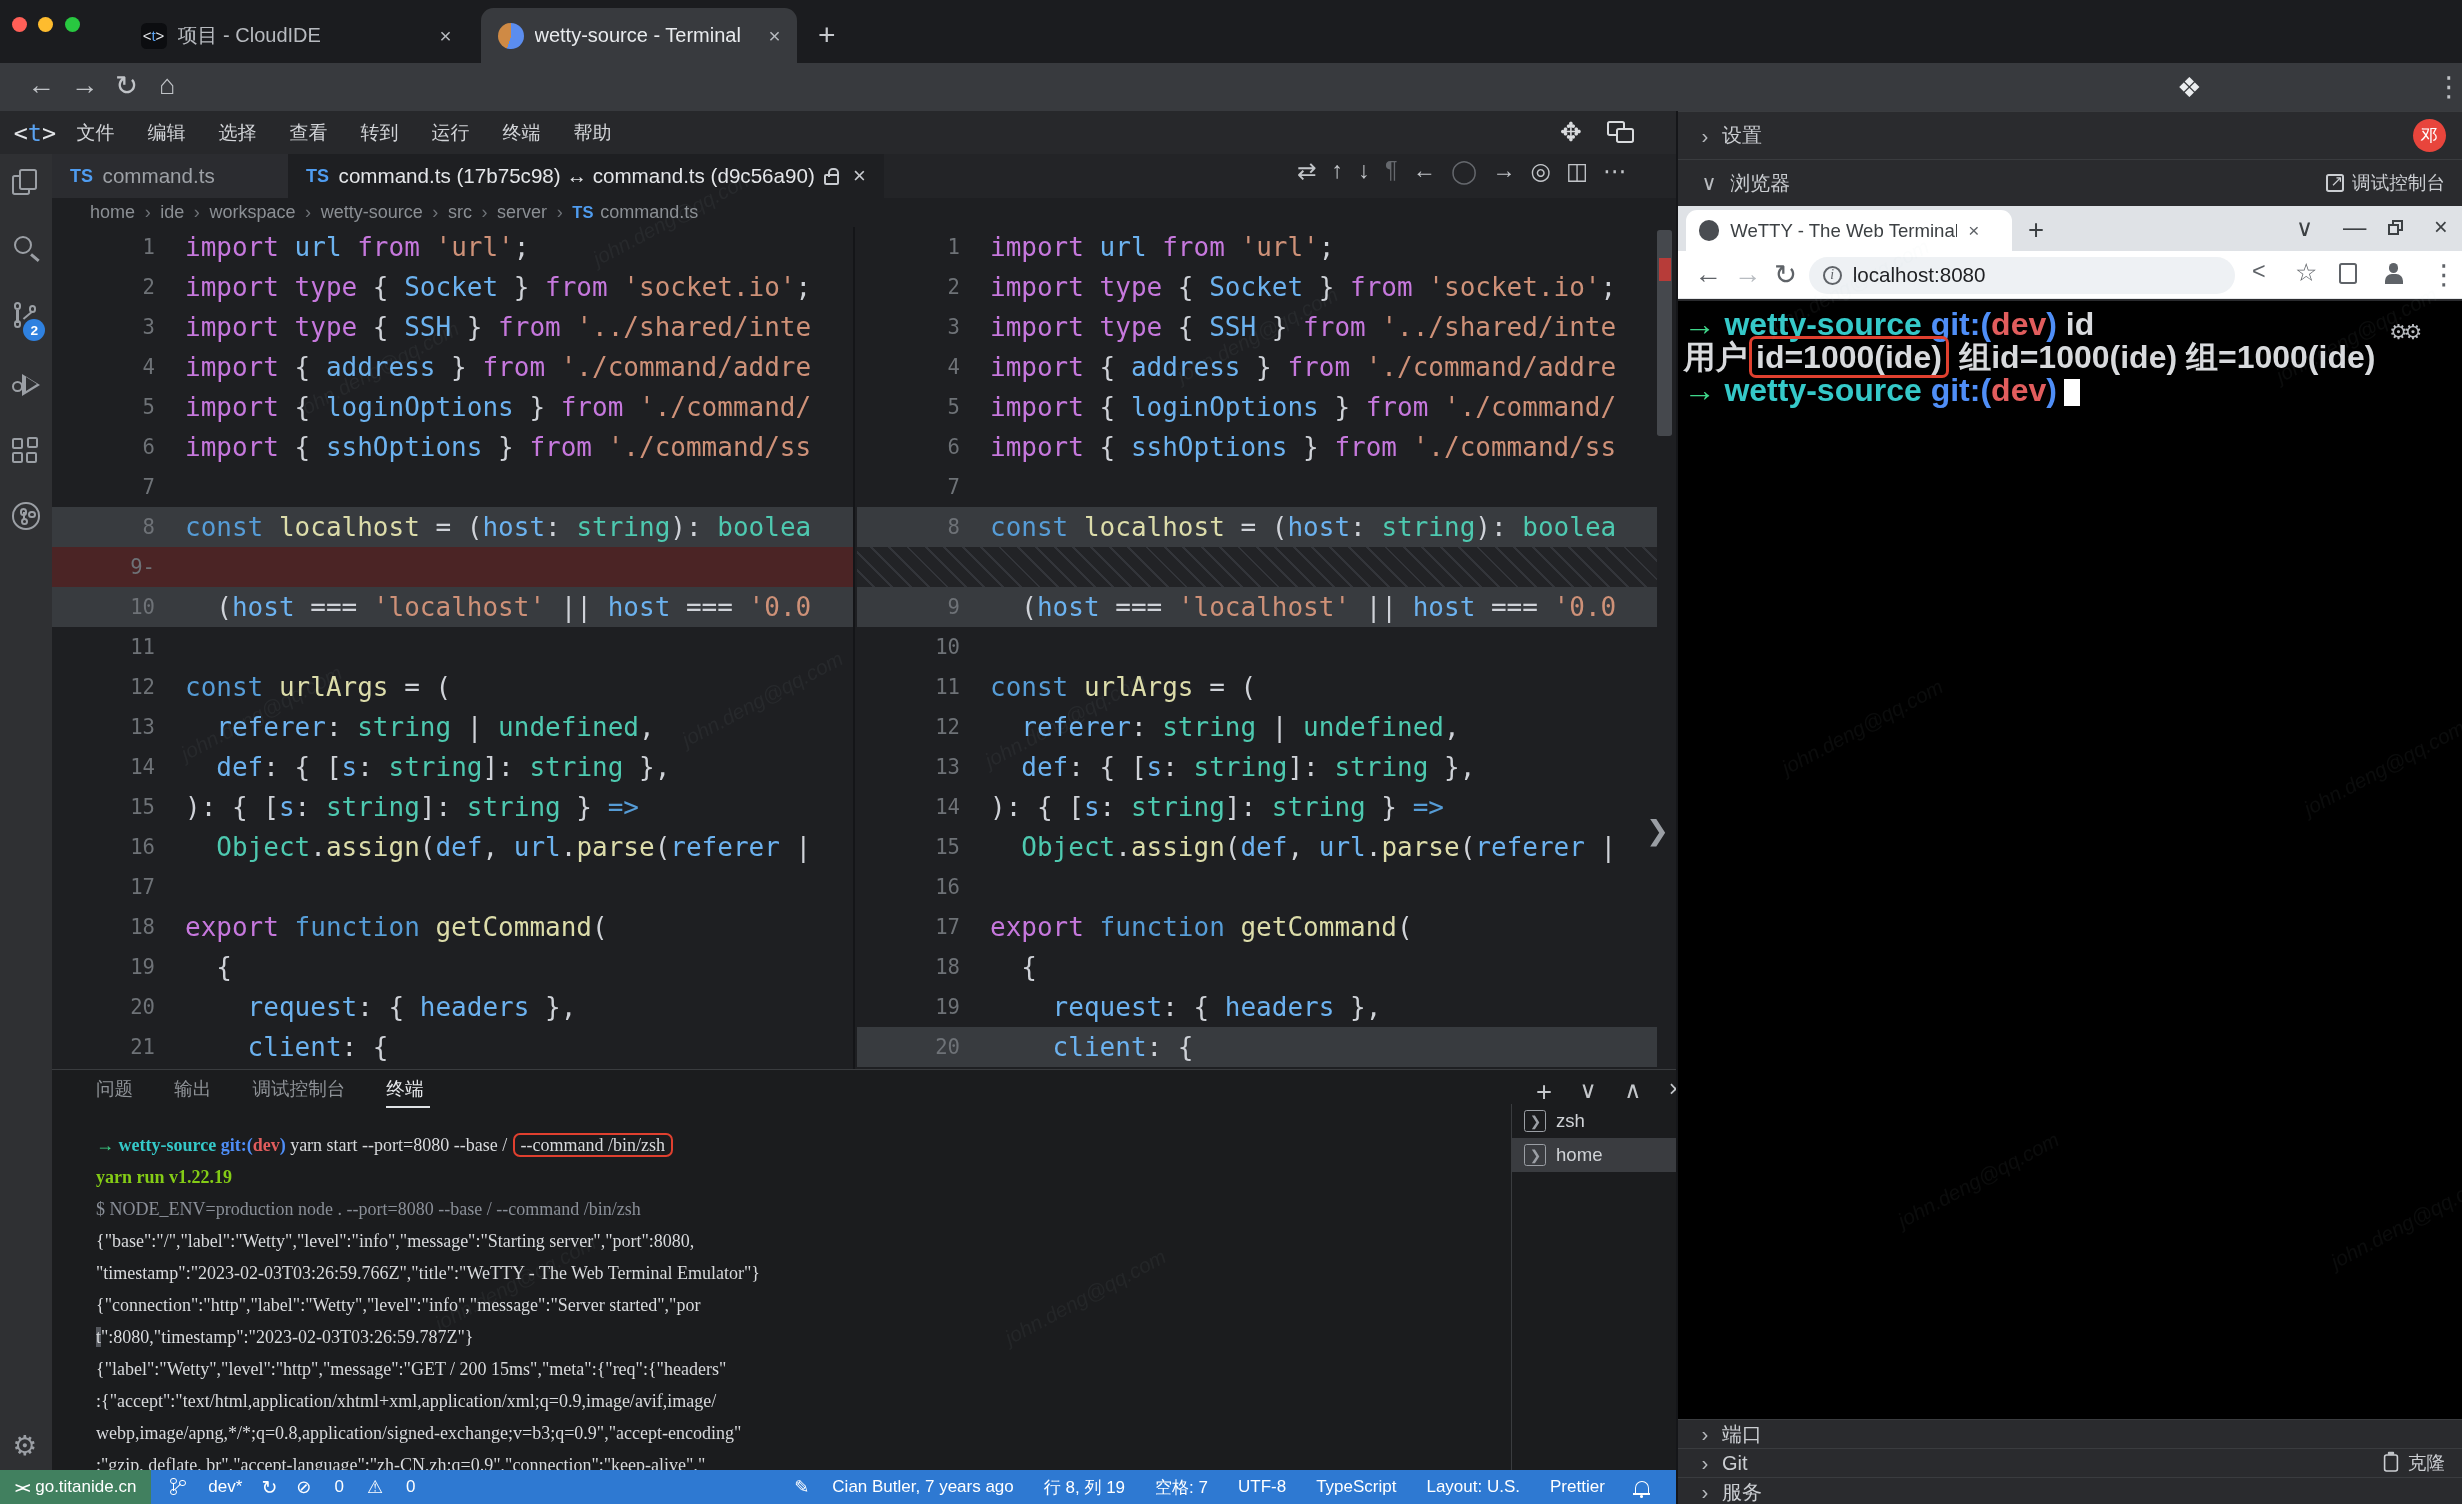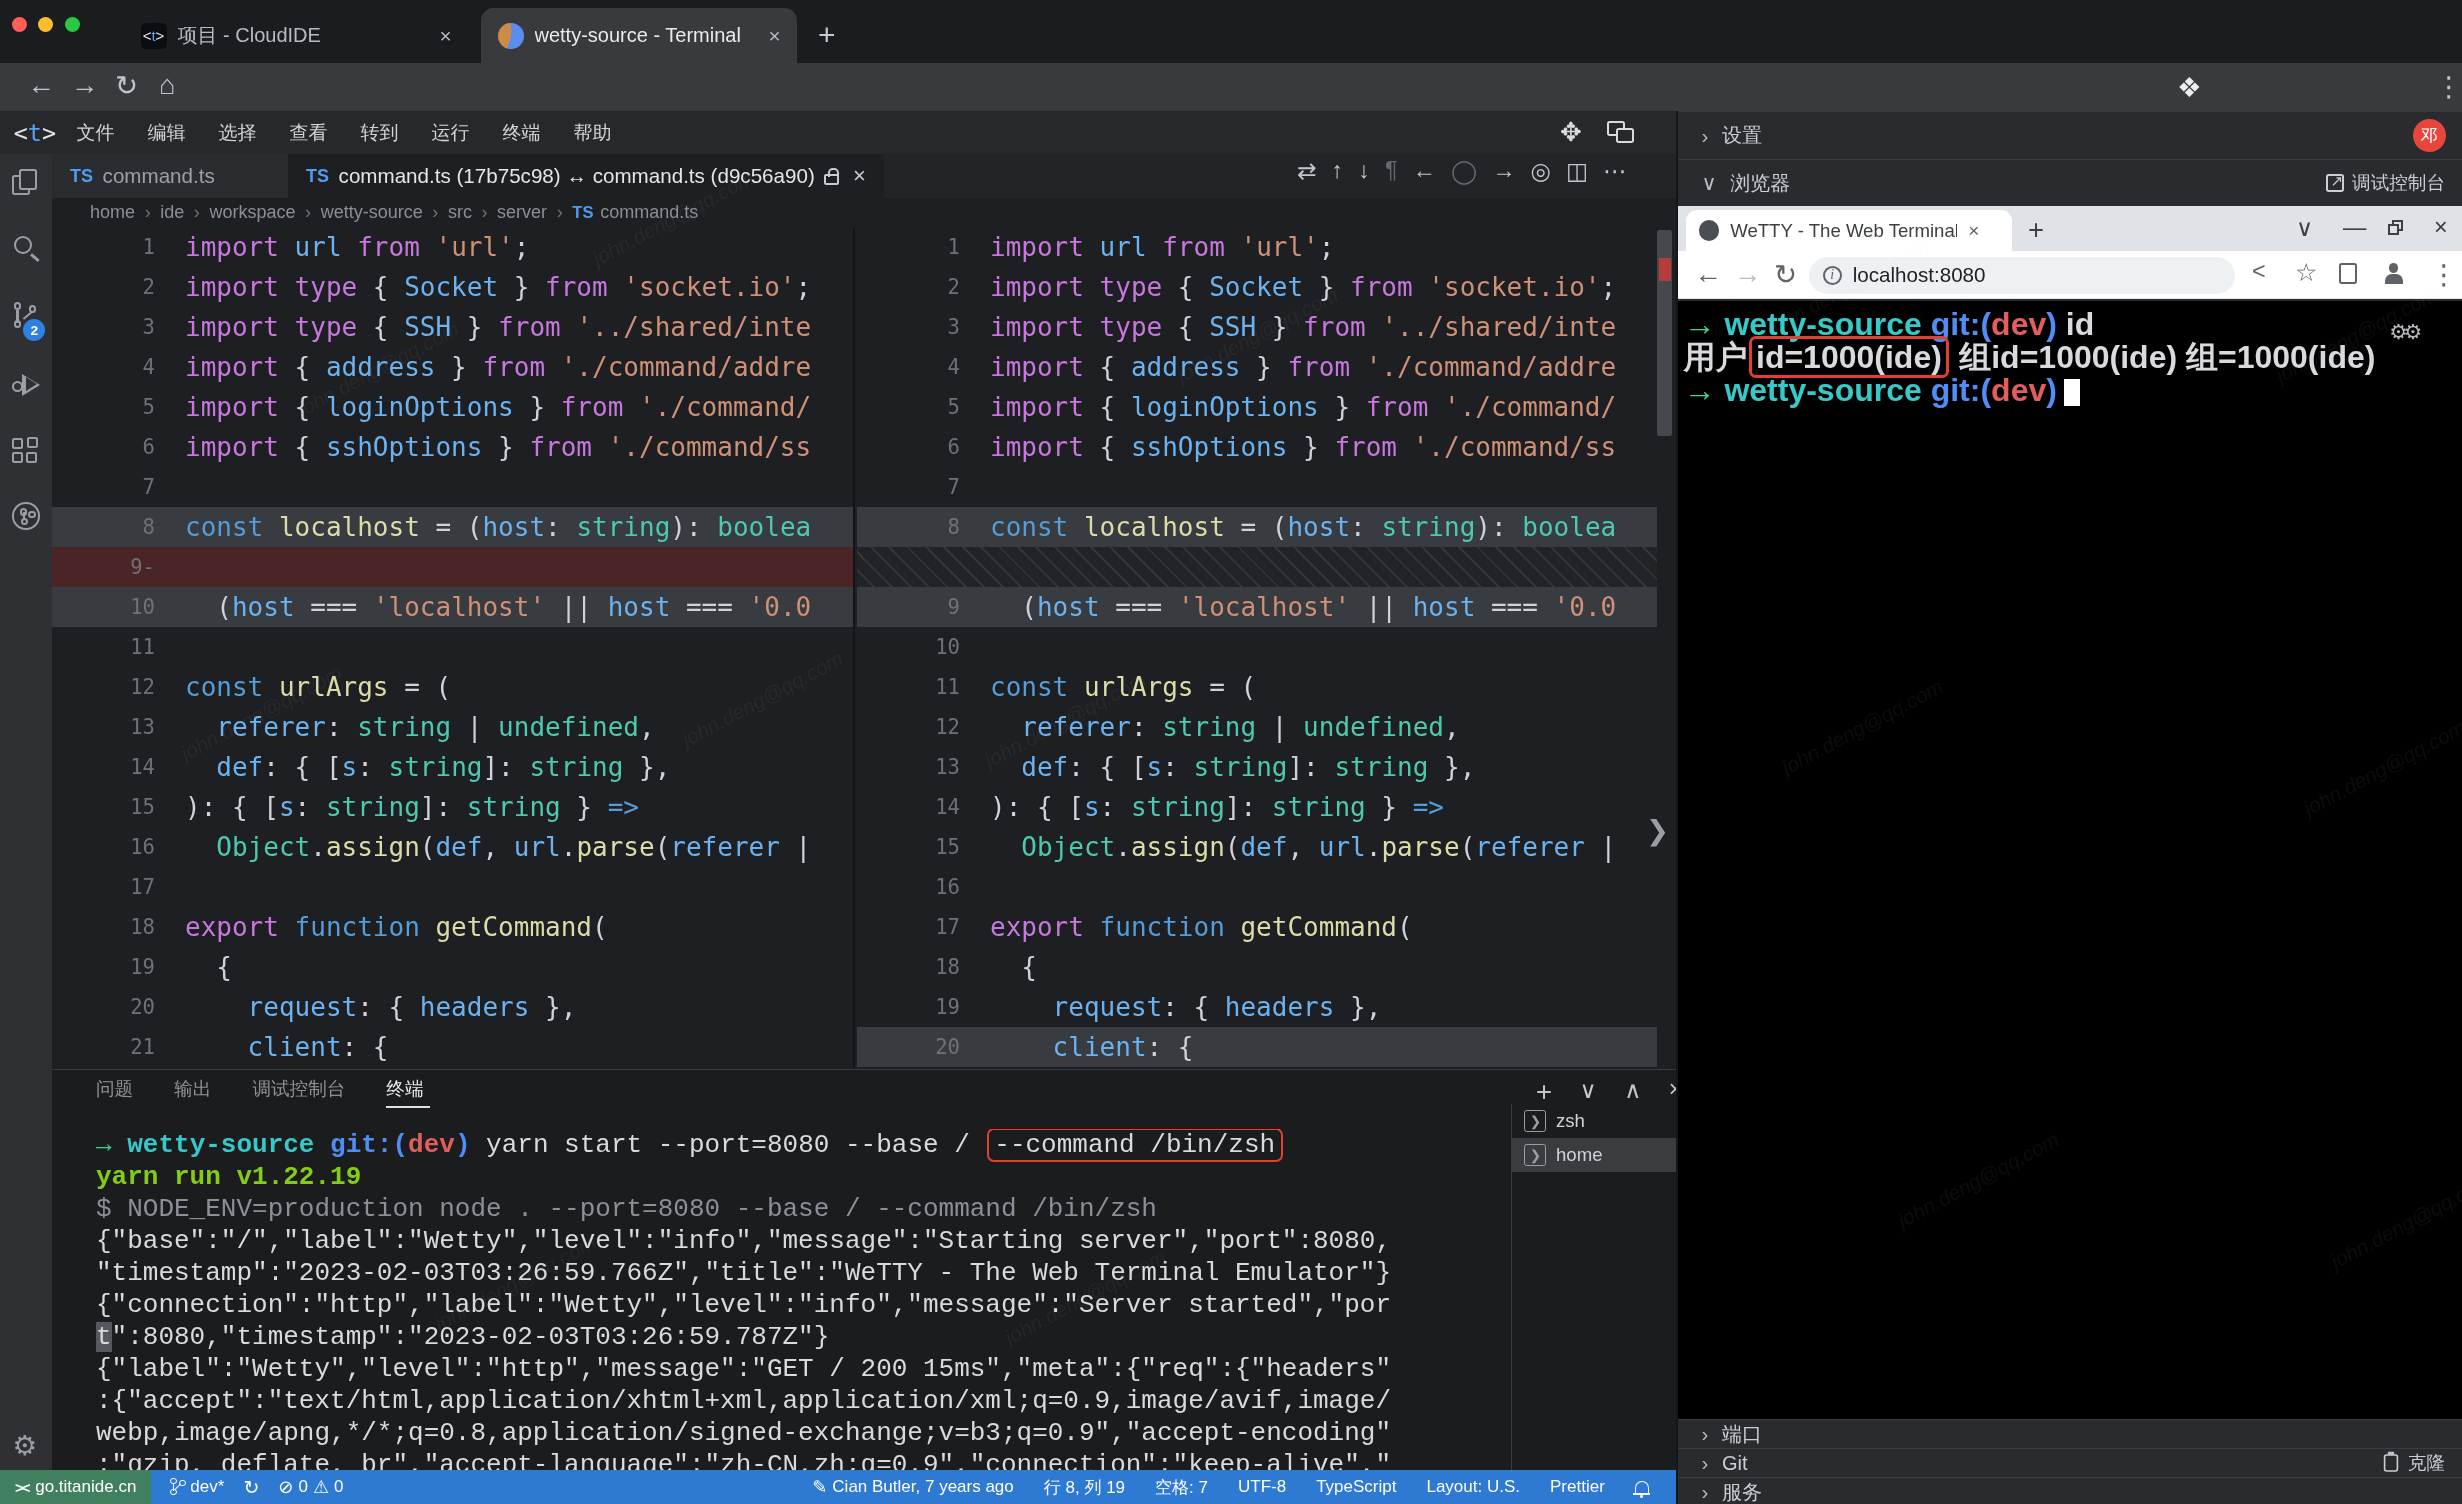--- a/index.html
+++ b/index.html
@@ -118,34 +118,34 @@
   #termpanel { left:52px; top:1069px; width:1624px; height:401px; background:#1b1c1e; border-top:1.4px solid #3a3c3f; }
   #termtabs { position:absolute; left:44px; top:5.5px; display:flex; gap:41px; font-size:18.6px; color:#8e9297; }
   .ttab.active { color:#e7e9ec; }
   .ttab.active:after { content:""; display:block; margin:4.1px auto 0; width:44px; height:2.1px; background:#dfe2e5; }
   #termicons { position:absolute; left:1484px; top:5.5px; display:flex; gap:27.5px; color:#c4c7cb; font-size:23.4px; }
   #termlist { position:absolute; left:1459px; top:34px; width:165px; height:367px; border-left:1.4px solid #3a3c3f; }
   .trow { display:flex; align-items:center; gap:9.6px; height:34px; padding-left:12.4px; color:#cfd2d6; font-size:18.6px; }
   .trow.sel { background:#3a3c40; }
   .trow .tic { width:22px; height:22px; border:1.4px solid #9b9fa5; border-radius:2.7px; color:#9b9fa5; font-size:13.7px; display:flex; align-items:center; justify-content:center; }
   #termout { position:absolute; left:44px; top:59px; width:1408px; height:342px; overflow:hidden;
-    font-family:Liberation Mono, monospace; font-size:26px; line-height:32px; white-space:pre; }
+    font-family:Liberation Serif, serif; font-size:18px; line-height:32px; white-space:pre; }
   .tl { height:32px; }
   .tk.arrow { color:#3fd68a; font-weight:bold; } .tk.tname { color:#35c9c9; font-weight:bold; }
   .tk.tgit { color:#4f8ef7; font-weight:bold; } .tk.tdev { color:#e25d5d; font-weight:bold; }
   .tk.twhite { color:#d8dadd; } .tk.tbold { color:#84cc16; font-weight:bold; }
   .tk.tgray { color:#8a8f98; } .tk.tsel { color:#d8dadd; background:#55585e; }
   #termout .redbox { padding:0 5.5px; border-width:2.7px; }
 
   
   #statusbar { left:0; top:1470px; width:1676px; height:34px; background:#2e79d2; color:#fff; font-size:17px;
     display:flex; align-items:center; }
   #remoteseg { height:34px; background:#41805f; display:flex; align-items:center; padding:0 15px; gap:6.9px; }
   .remoteic { font-size:15px; font-weight:bold; letter-spacing:-2.1px; }
-  .sbitem { display:flex; align-items:center; gap:5px; margin-left:19px;justify-content:center; }
+  .sbitem { display:flex; align-items:center; gap:23px; margin-left:19px;justify-content:center; }
   .sbright { margin-left:auto; display:flex; align-items:center; gap:30px; padding-right:27.5px; }
   .sbright .sbitem { margin-left:0; }
   .branchic { position:relative; width:15px; height:19px; }
   .branchic i { position:absolute; width:6.2px; height:6.2px; border:1.4px solid #fff; border-radius:50%; }
   .branchic i.b1{left:0;top:0;} .branchic i.b2{left:0;top:11.7px;} .branchic i.b3{left:9px;top:2.1px;}
   .branchic i.ln{width:1.4px;height:6.9px;background:#fff;border:none;border-radius:0;left:2.7px;top:6.2px;}
   .branchic i.ld{width:8.2px;height:1.4px;background:#fff;border:none;border-radius:0;left:4.1px;top:8.2px;transform:rotate(-45deg);}
   .bell { position:relative; width:13.7px; height:12.4px; border:1.4px solid #fff; border-bottom:none; border-radius:6.9px 6.9px 0 0; }
   .bell:before { content:""; position:absolute; left:-2.7px; bottom:-1.4px; width:16.5px; height:1.4px; background:#fff; }
   .bell:after { content:""; position:absolute; left:4.1px; bottom:-4.8px; width:3.4px; height:2.7px; background:#fff; border-radius:50%; }

